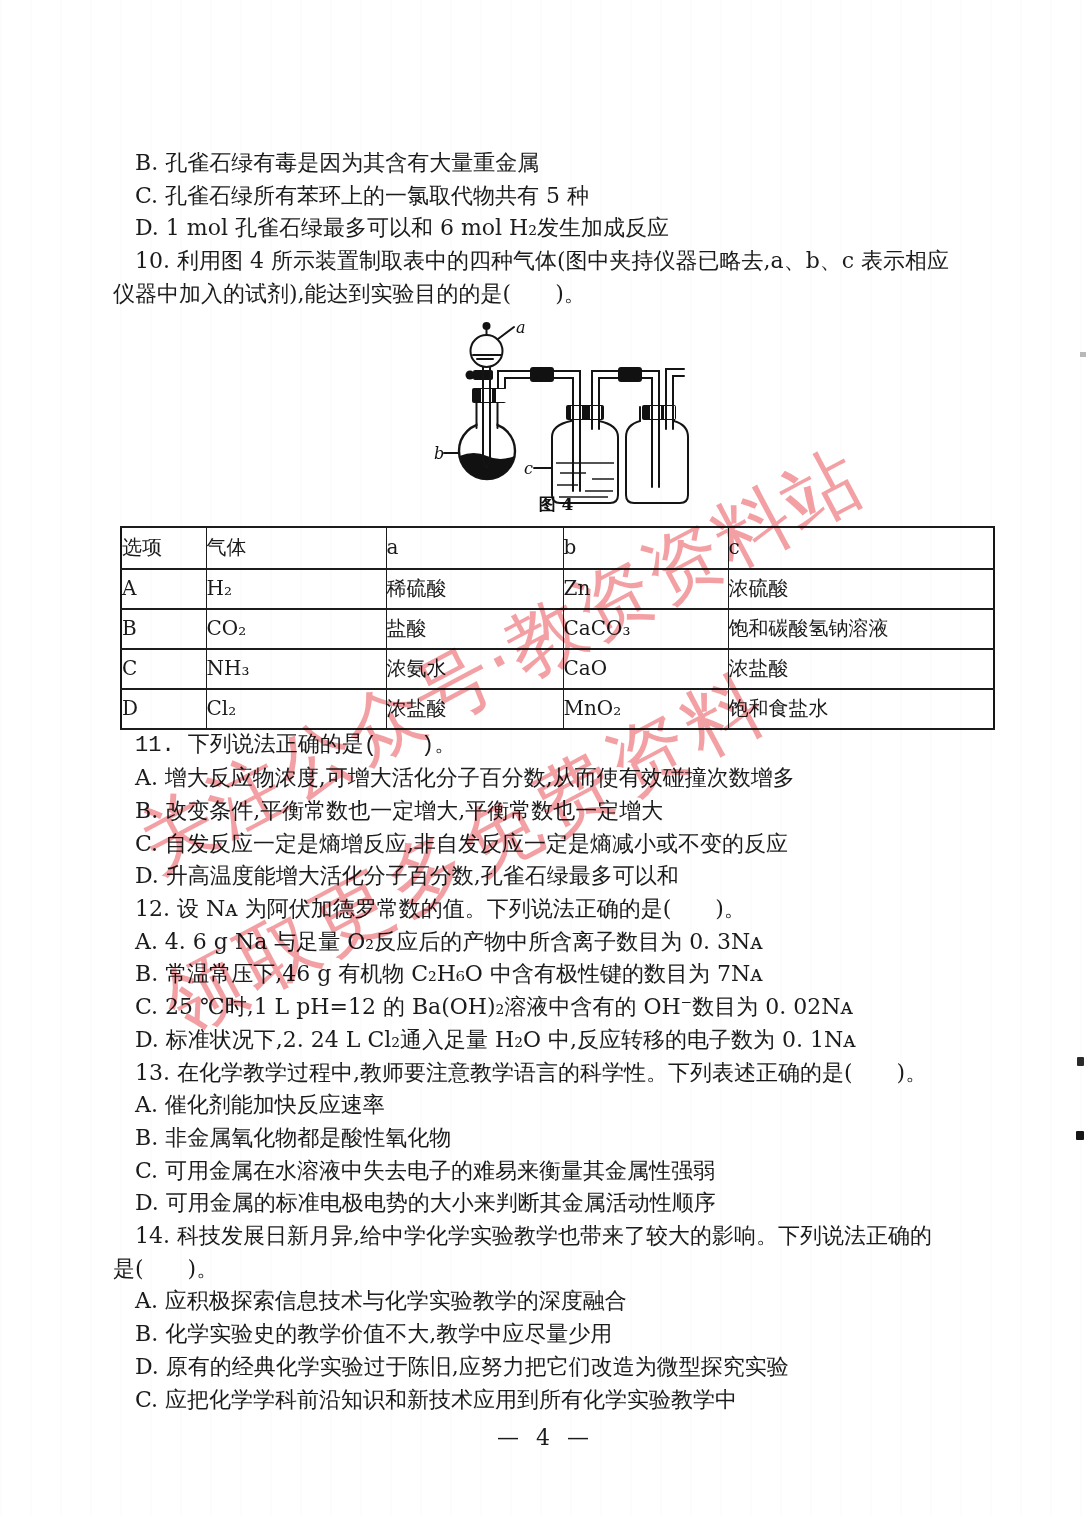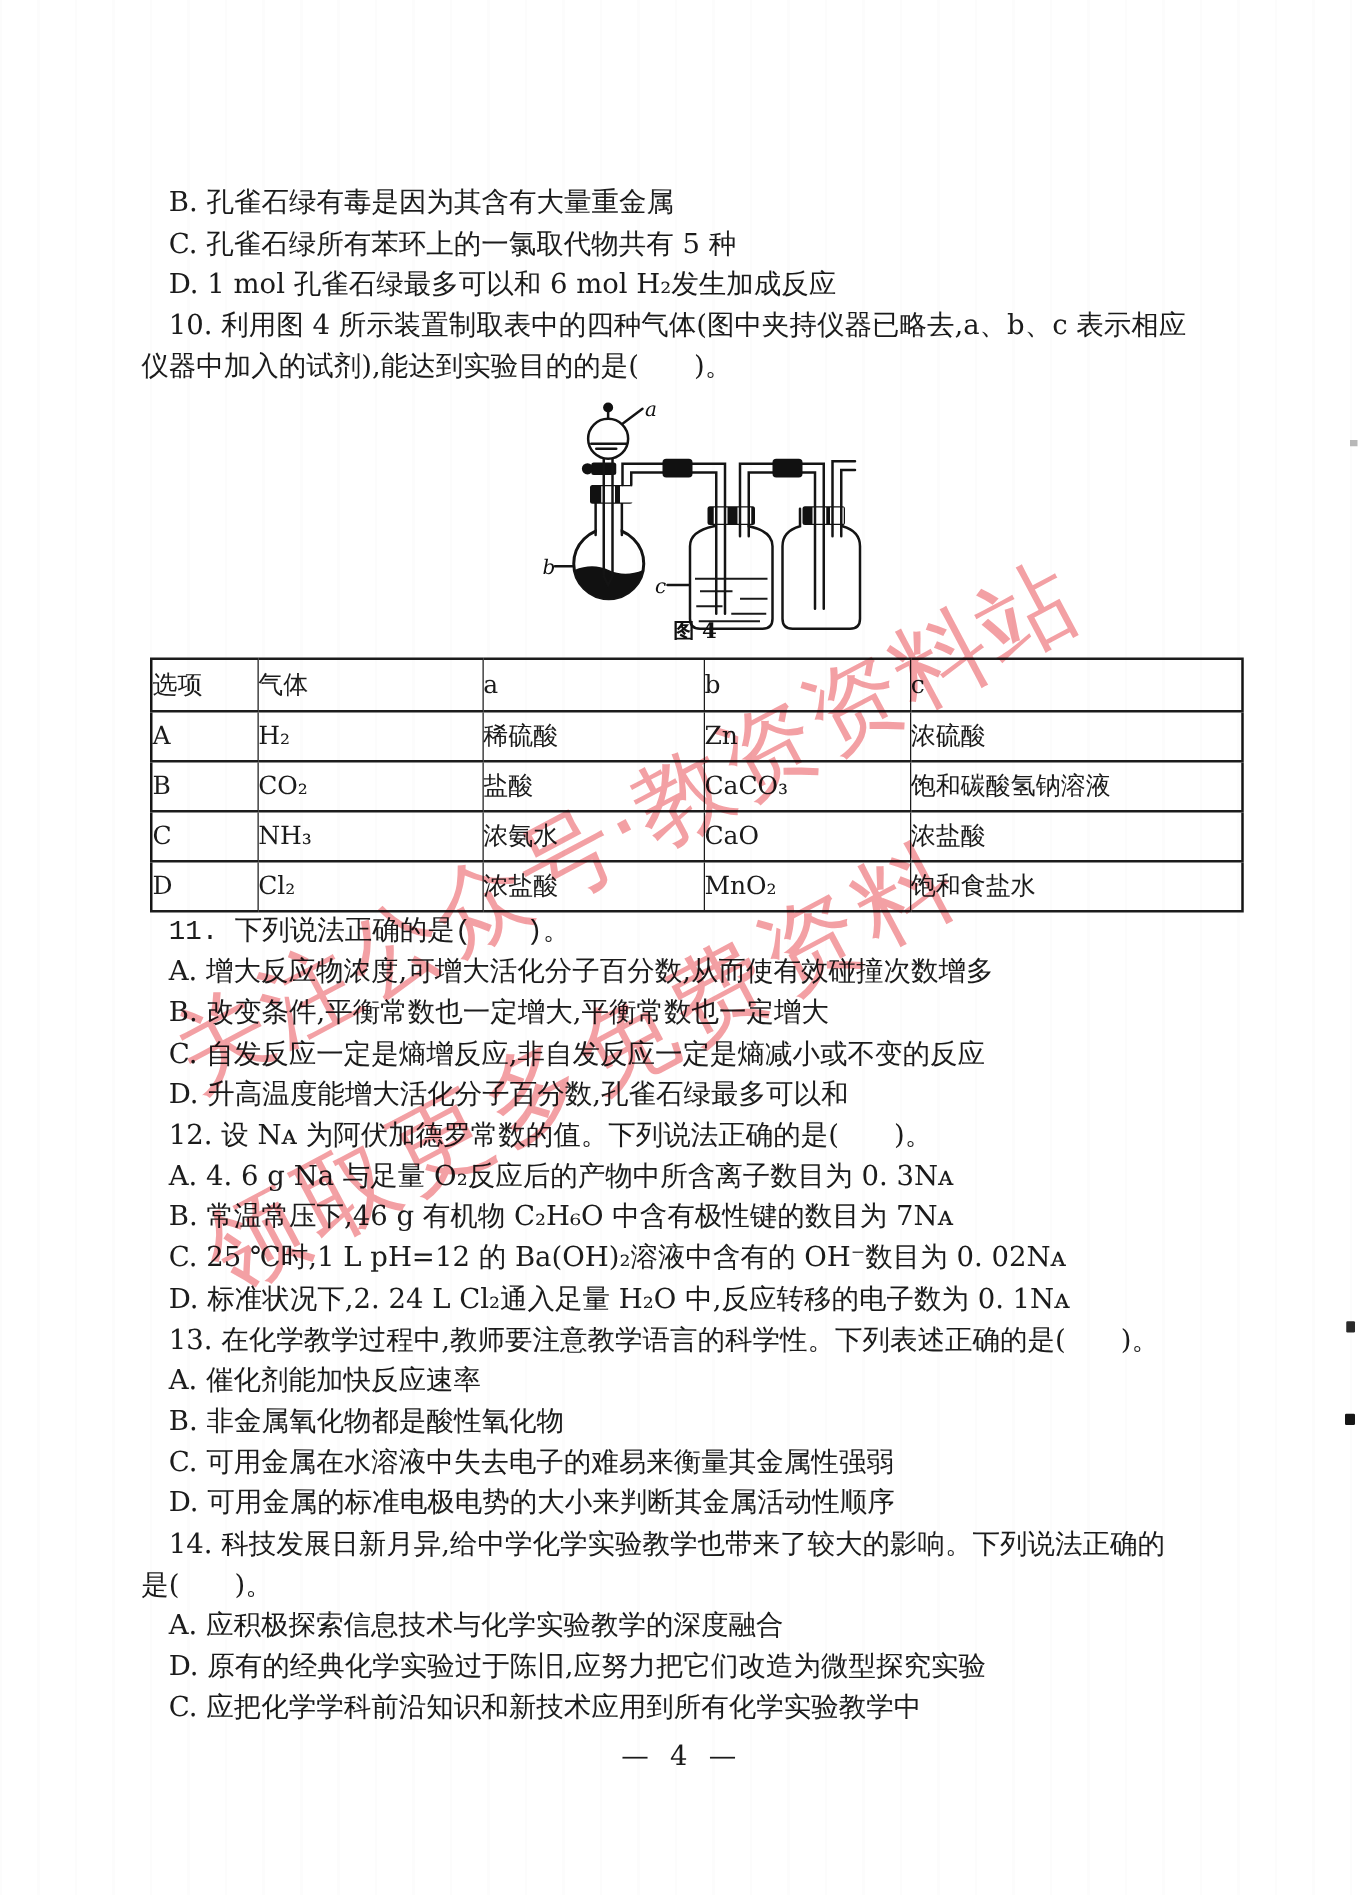--- a/index.html
+++ b/index.html
@@ -216,20 +216,21 @@
     <p>D. 标准状况下,2. 24 L Cl₂通入足量 H₂O 中,反应转移的电子数为 0. 1Nᴀ</p>
 
     <p>13. 在化学教学过程中,教师要注意教学语言的科学性。下列表述正确的是(　　)。</p>
     <p>A. 催化剂能加快反应速率</p>
     <p>B. 非金属氧化物都是酸性氧化物</p>
     <p>C. 可用金属在水溶液中失去电子的难易来衡量其金属性强弱</p>
     <p>D. 可用金属的标准电极电势的大小来判断其金属活动性顺序</p>
 
     <p>14. 科技发展日新月异,给中学化学实验教学也带来了较大的影响。下列说法正确的是(　　)。</p>
     <p>A. 应积极探索信息技术与化学实验教学的深度融合</p>
+    <p>B. 化学实验史的教学价值不大,教学中应尽量少用</p>
     <p>D. 原有的经典化学实验过于陈旧,应努力把它们改造为微型探究实验</p>
     <p>C. 应把化学学科前沿知识和新技术应用到所有化学实验教学中</p>
 
     <div class="footer">— 4 —</div>
   </div>
 
   <div class="watermark wm1">关注公众号·教资资料站</div>
   <div class="watermark wm2">领取更多免费资料</div>
 
   <div class="artifact a1"></div>

